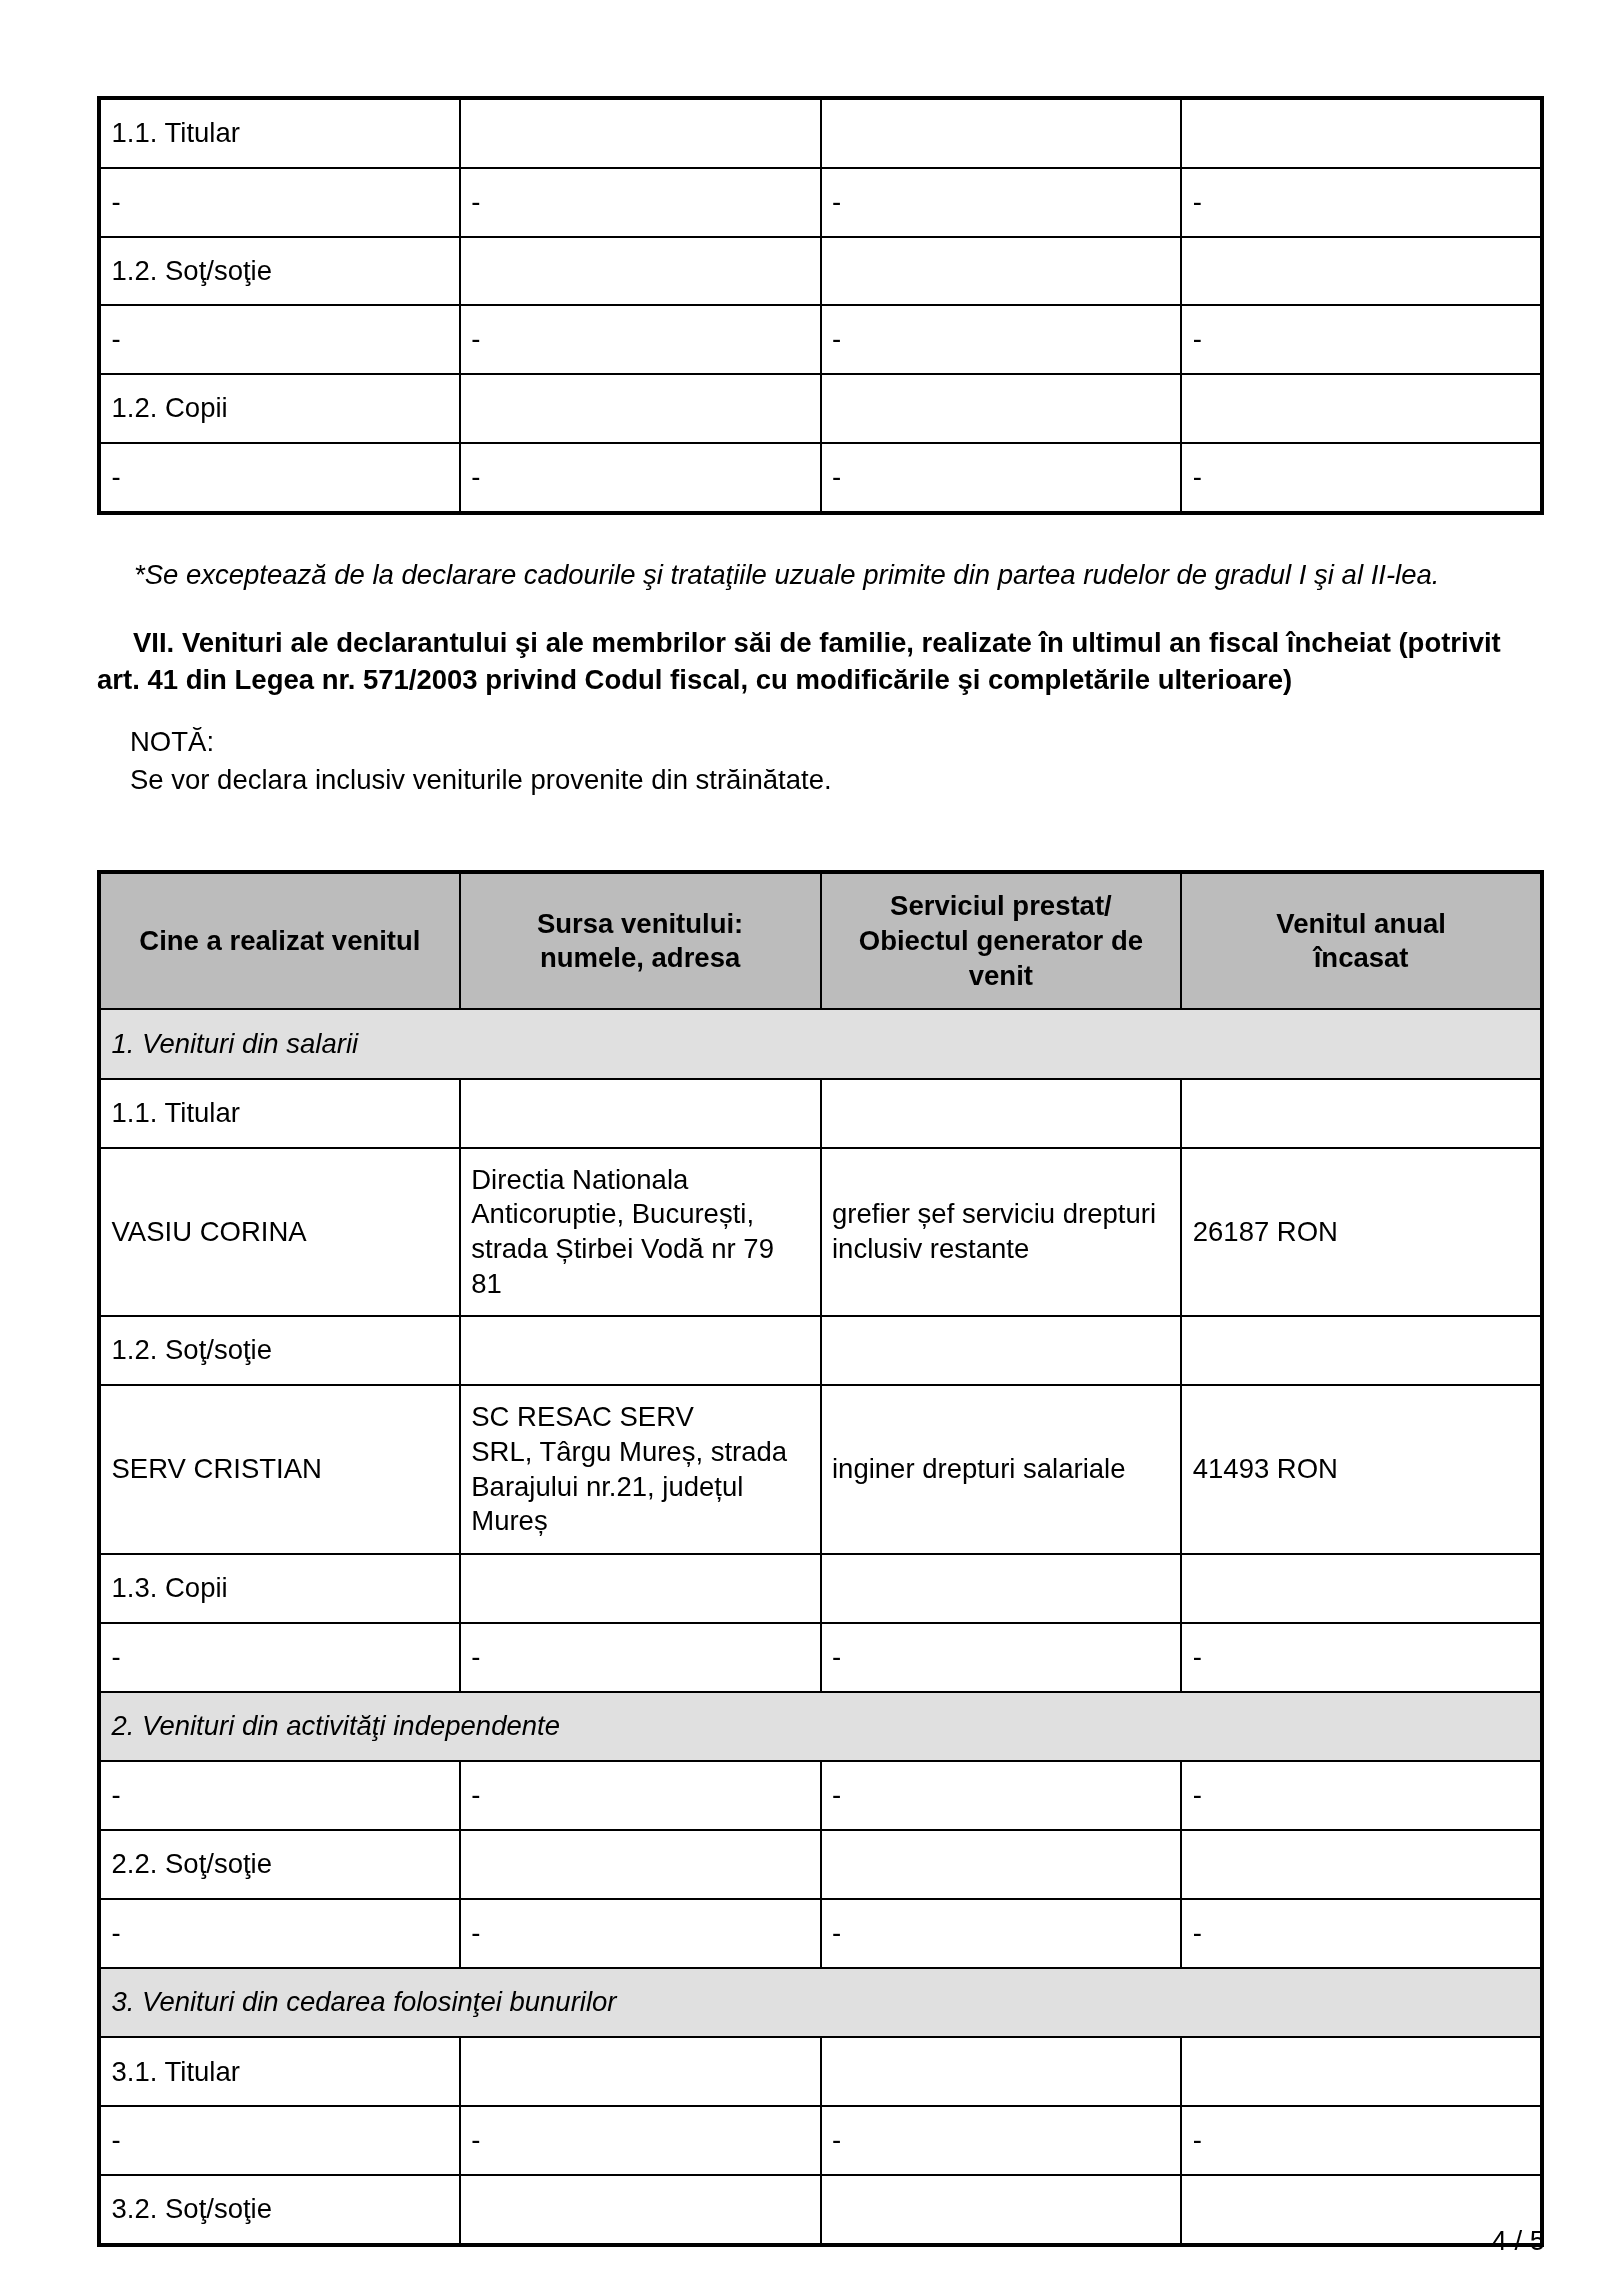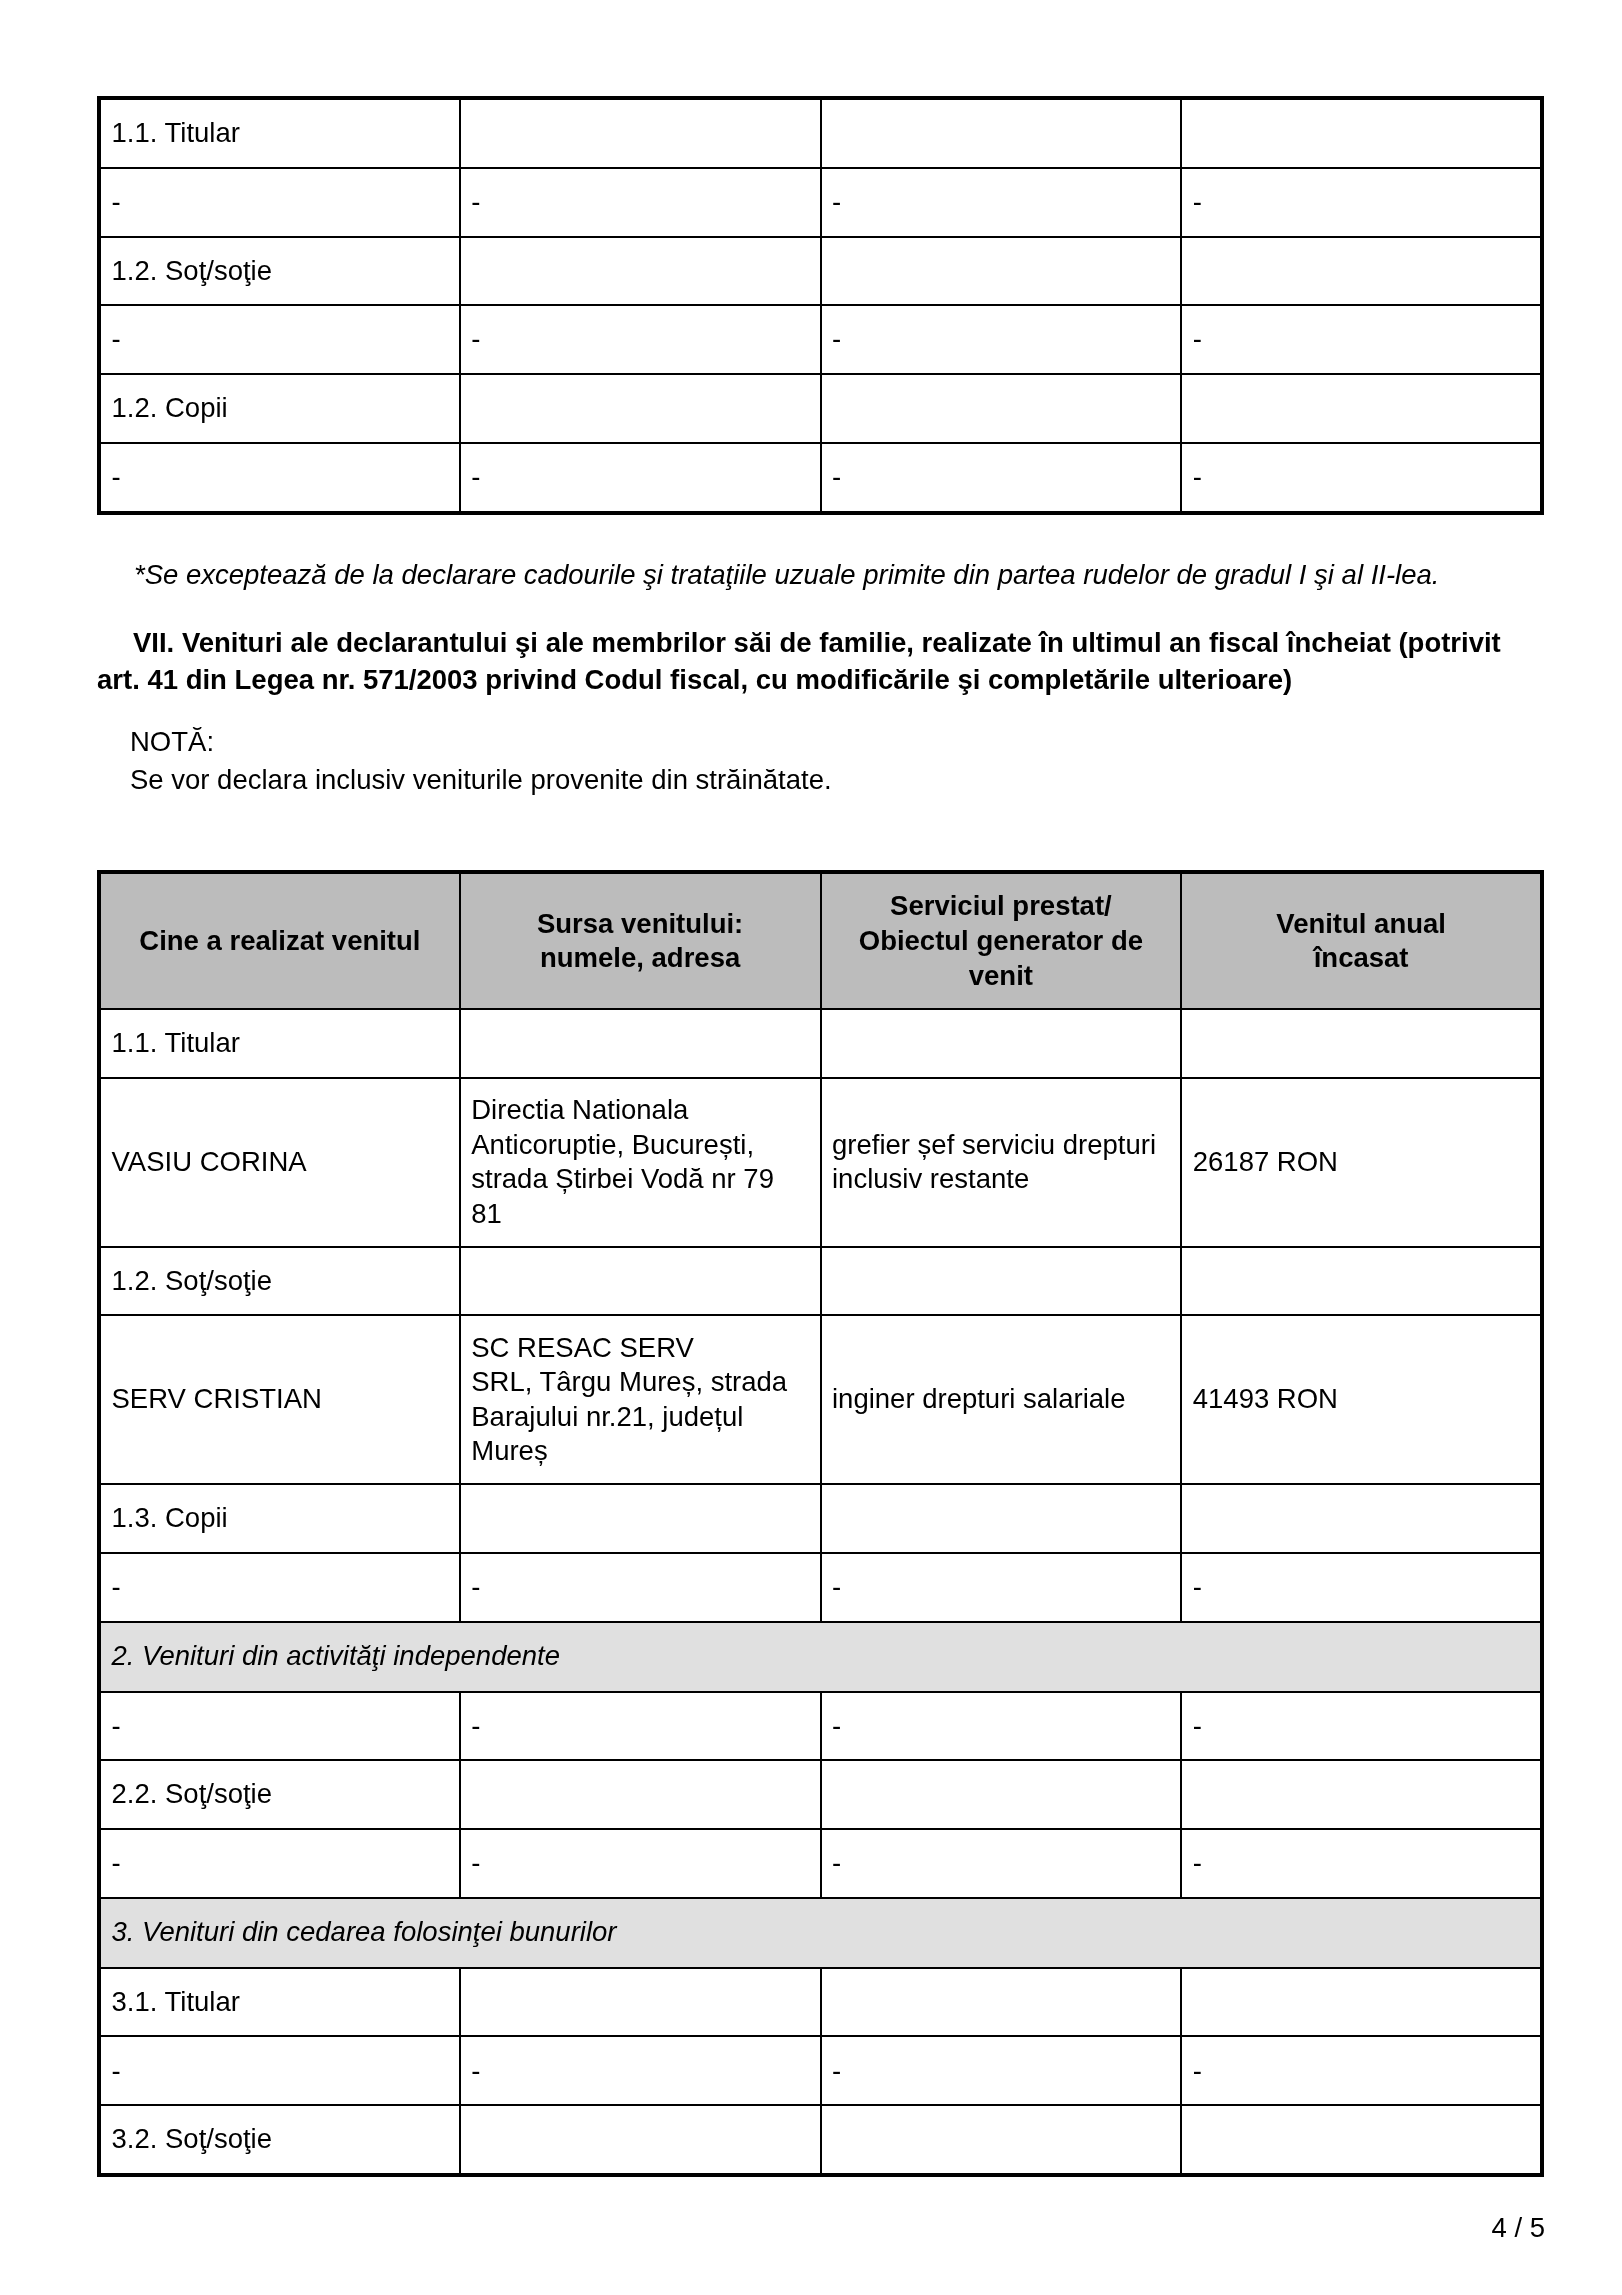--- a/index.html
+++ b/index.html
@@ -67,21 +67,21 @@
   }
   .nota-text {
     margin: 2.6px 0 0 0;
     padding-left: 33px;
     line-height: 1.26;
   }
   table.income { margin-top: 73px; }
   .page-number {
     position: absolute;
     right: 77px;
-    bottom: 51px;
+    bottom: 38px;
     font-size: 27.5px;
   }
 </style>
 </head>
 <body>
 
 <div class="page">
 
   <table class="tbl cont">
     <colgroup>
@@ -149,20 +149,23 @@
         <td>Cine a realizat venitul</td>
         <td>Sursa venitului:
 numele, adresa</td>
         <td>Serviciul prestat/
 Obiectul generator de
 venit</td>
         <td>Venitul anual
 încasat</td>
       </tr>
 
+      <tr class="row-section">
+        <td colspan="4">1. Venituri din salarii</td>
+      </tr>
       <tr class="row-label">
         <td>1.1. Titular</td>
         <td></td>
         <td></td>
         <td></td>
       </tr>
       <tr class="row-data">
         <td>VASIU CORINA</td>
         <td>Directia Nationala Anticoruptie, București, strada Știrbei Vodă nr 79 81</td>
         <td>grefier șef serviciu drepturi inclusiv restante</td>

